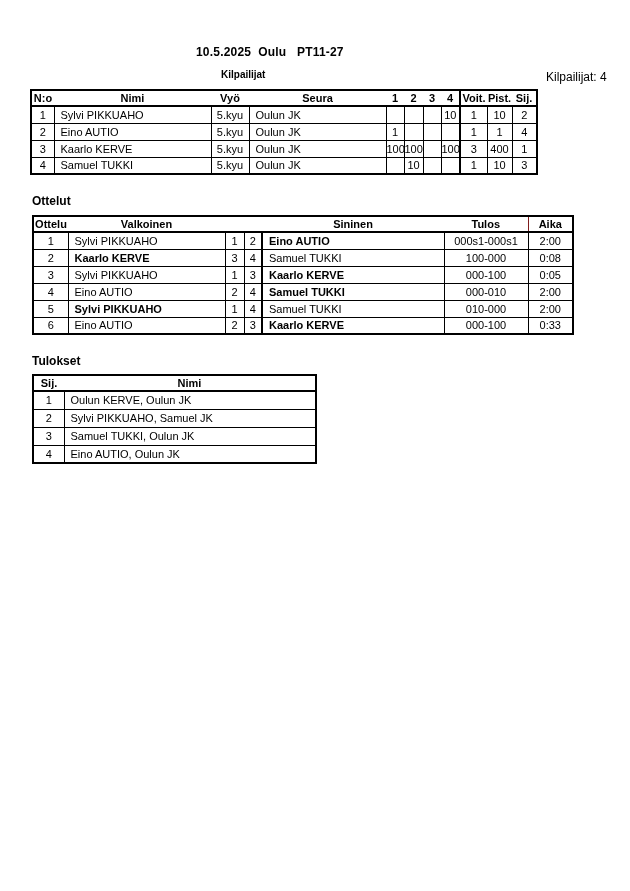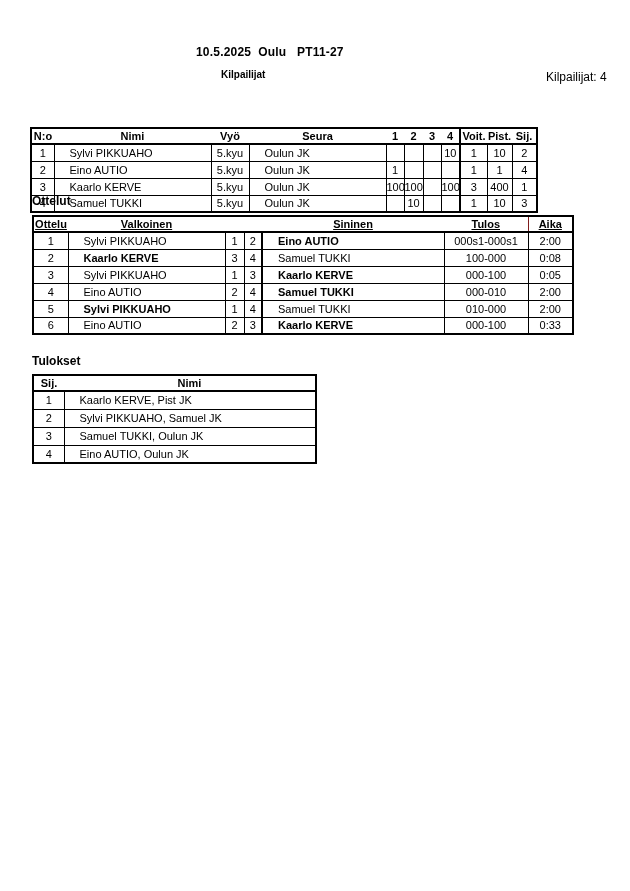--- a/index.html
+++ b/index.html
@@ -42,36 +42,36 @@
   td, th {
     padding: 0;
     font-size: 11px;
     overflow: hidden;
     white-space: nowrap;
     vertical-align: middle;
     text-align: center;
     font-weight: normal;
   }
   th { font-weight: bold; }
-  .left { text-align: left; padding-left: 15px; }
+  .left { text-align: left; padding-left: 6px; }
 
   
   thead th { border: none; border-bottom: 2px solid #000; }
   tbody td { border: 1px solid #000; }
 
   
-  #kilpailijat-table { top: 89px; left: 30px; width: 506px; margin-top: 38px; }
+  #kilpailijat-table { top: 89px; left: 30px; width: 506px; }
   #kilpailijat-table thead tr { height: 16px; }
   #kilpailijat-table tbody tr { height: 17px; }
   #kilpailijat-table th.sep-voit,
   #kilpailijat-table td.sep-voit { border-left: 2px solid #000; }
 
   
   #ottelut-table { top: 215px; left: 32px; width: 540px; }
-  #ottelut-table thead tr { height: 16px; text-decoration: underline; }
+  #ottelut-table thead tr { height: 16px; }
   #ottelut-table tbody tr { height: 17px; }
   #ottelut-table td.sep-sininen { border-left: 2px solid #000; }
   #ottelut-table th.sep-aika { border-left: 1px solid #7f1d1d; }
 
   
   #tulokset-table { top: 374px; left: 32px; width: 283px; }
   #tulokset-table thead tr { height: 16px; }
   #tulokset-table tbody tr { height: 18px; }
 
   .bold { font-weight: bold; }
@@ -258,21 +258,21 @@
   </colgroup>
   <thead>
     <tr>
       <th>Sij.</th>
       <th>Nimi</th>
     </tr>
   </thead>
   <tbody>
     <tr>
       <td>1</td>
-      <td class="left">Kaarlo KERVE, Pist JK</td>
+      <td class="left">Oulun KERVE, Oulun JK</td>
     </tr>
     <tr>
       <td>2</td>
       <td class="left">Sylvi PIKKUAHO, Samuel JK</td>
     </tr>
     <tr>
       <td>3</td>
       <td class="left">Samuel TUKKI, Oulun JK</td>
     </tr>
     <tr>

